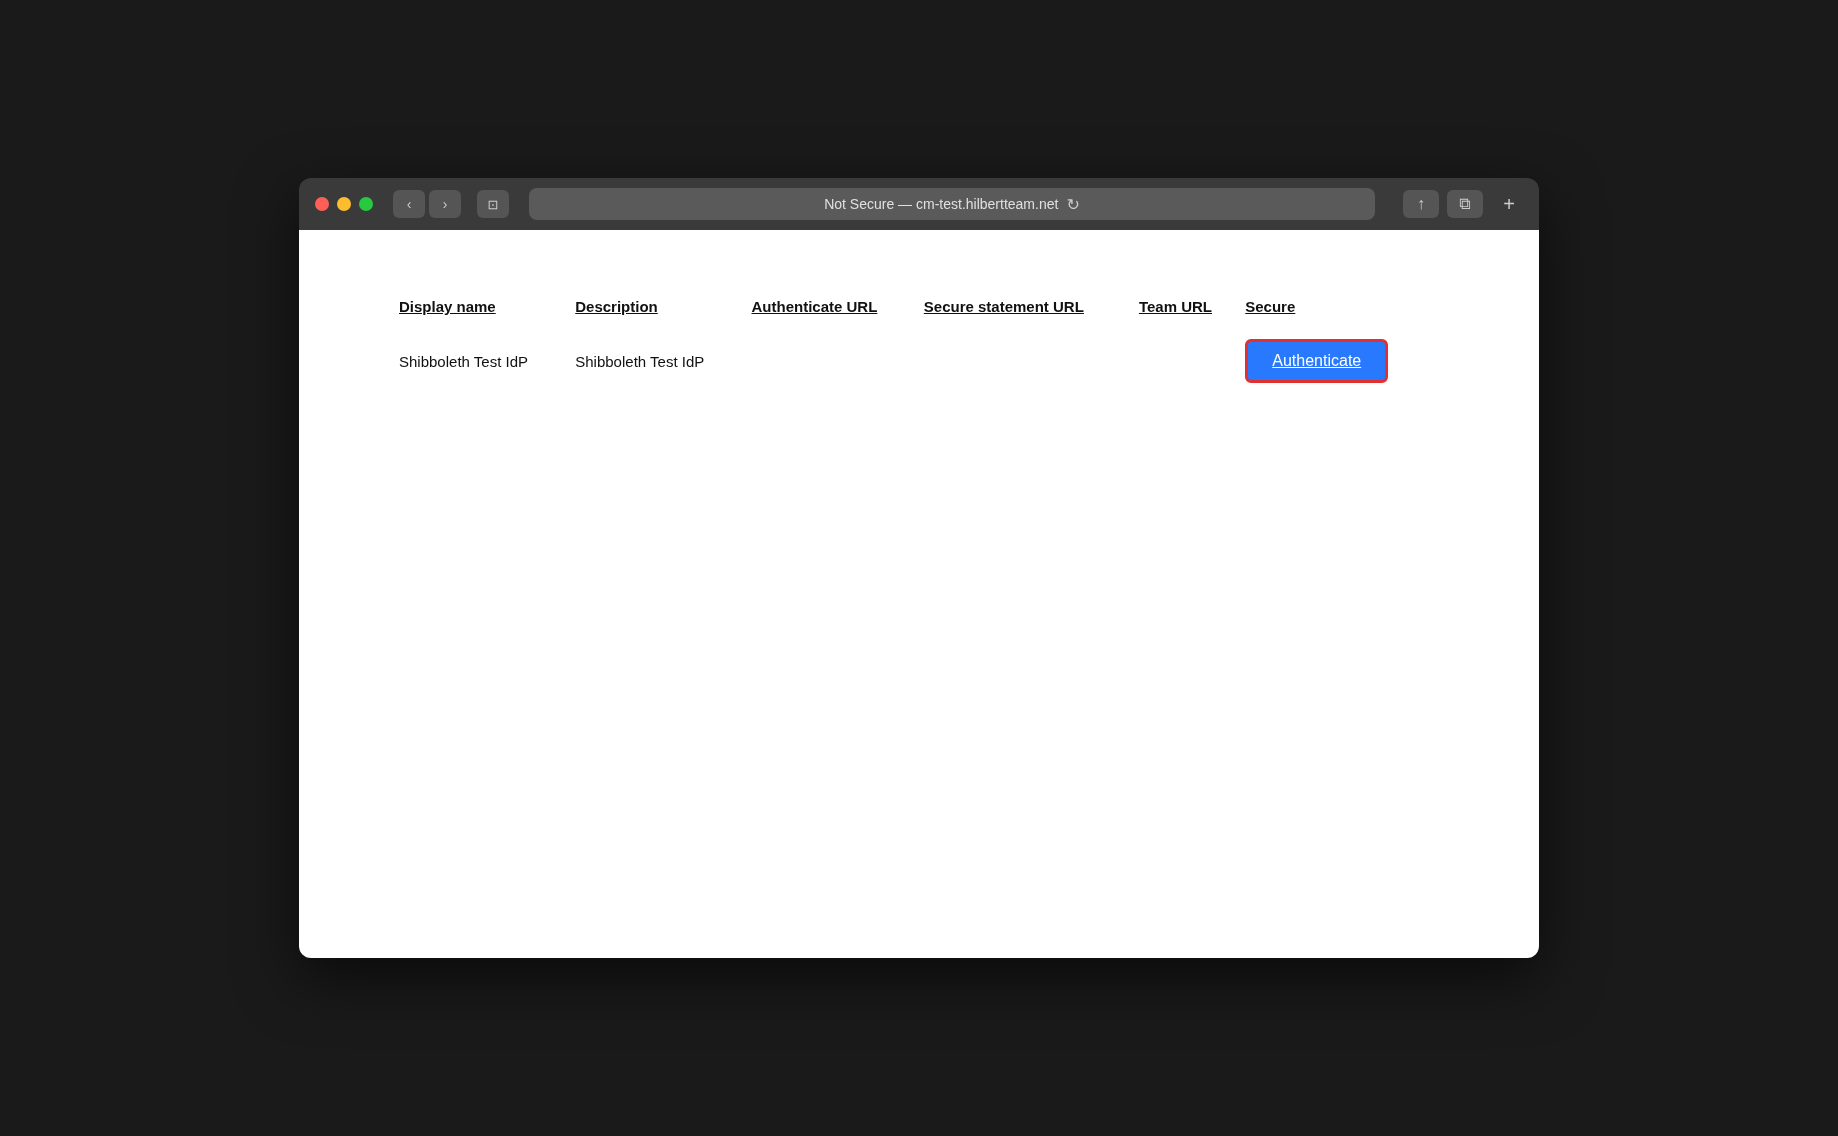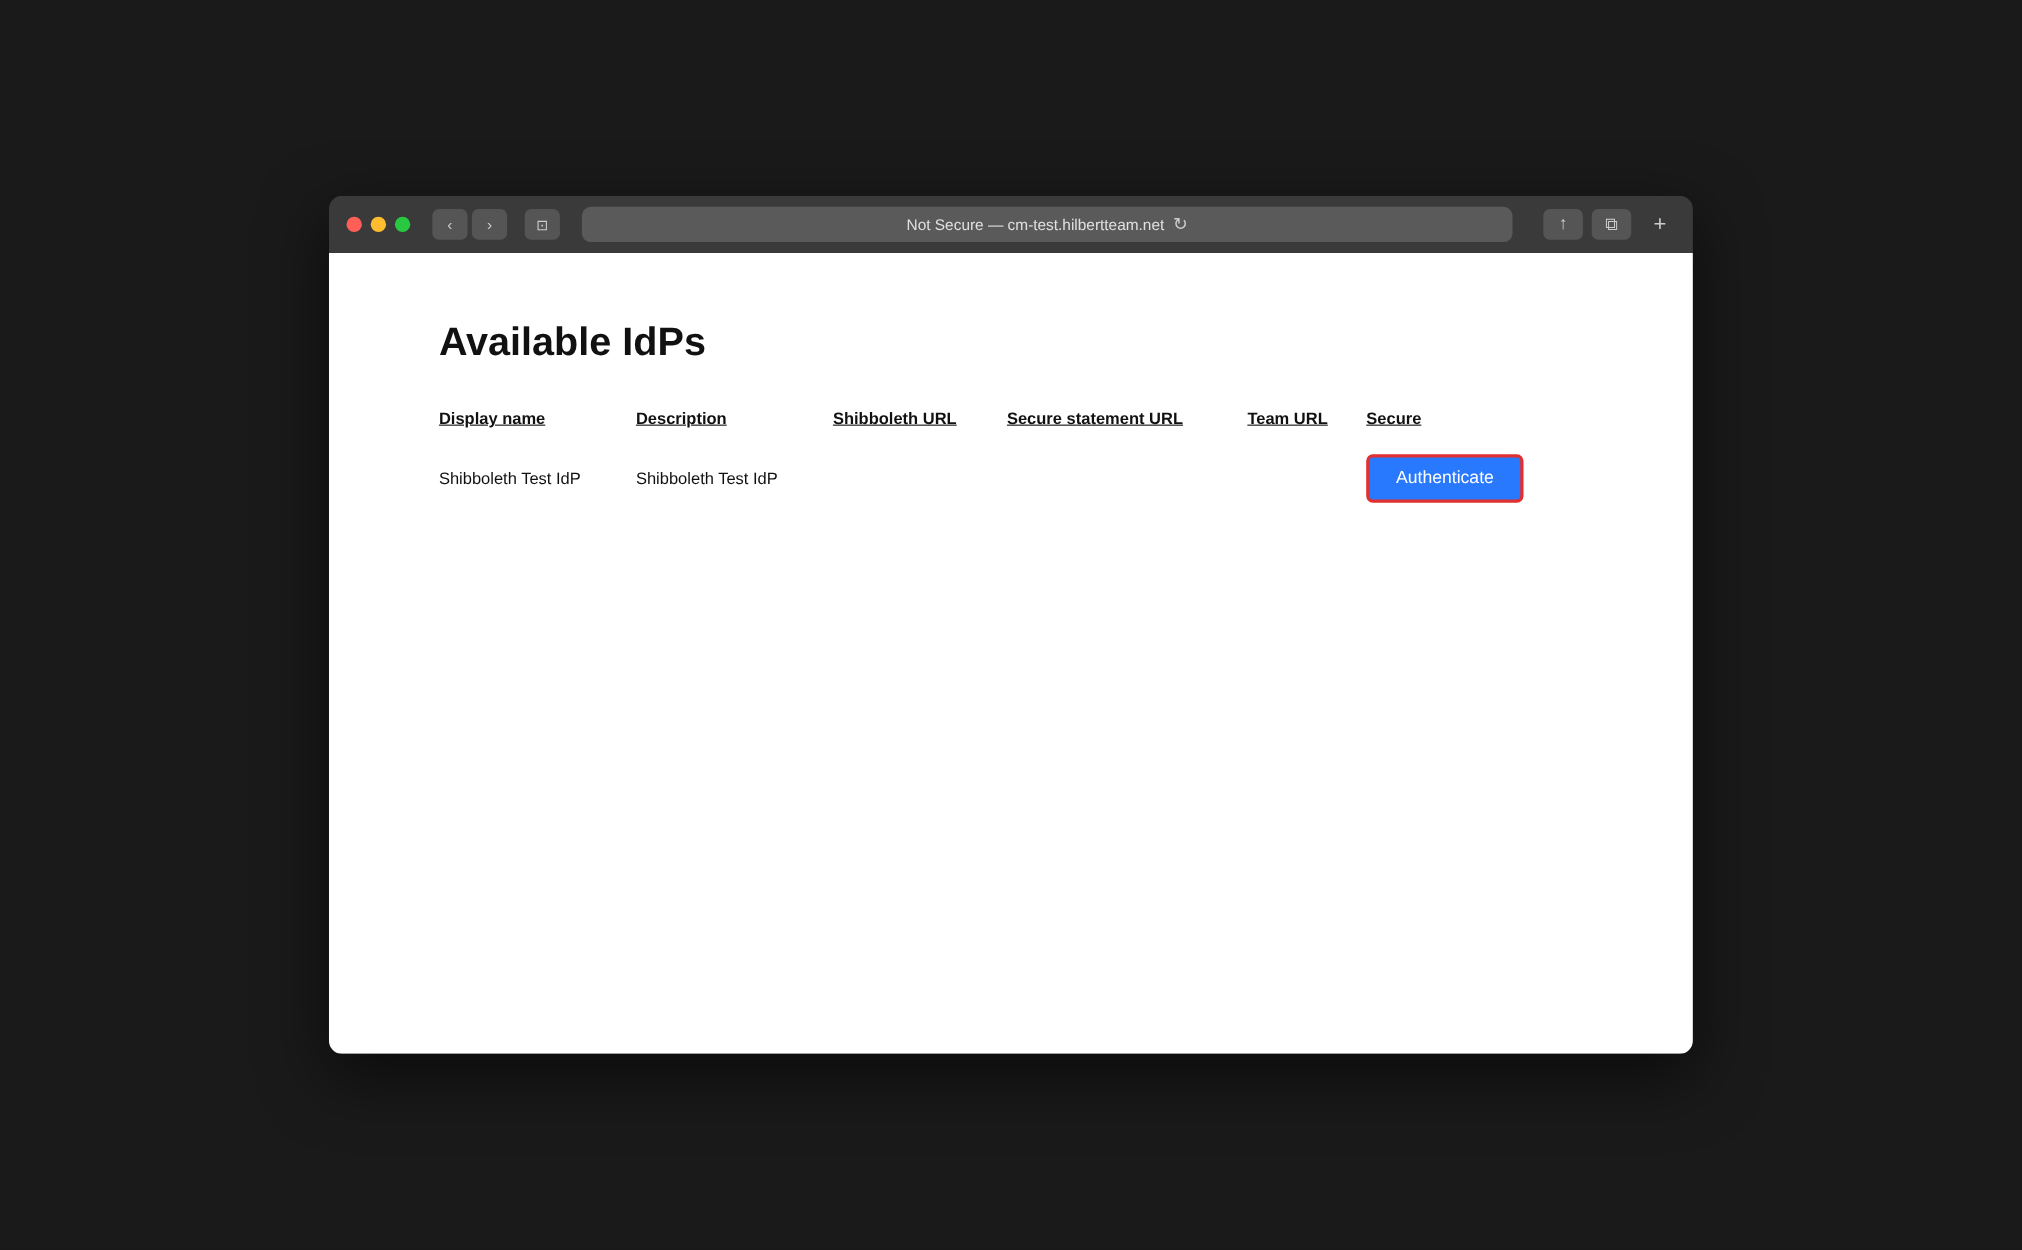--- a/index.html
+++ b/index.html
@@ -188,20 +188,21 @@
     .authenticate-btn {
       background: #2979ff;
       color: #ffffff;
       border: 3px solid #e03030;
       border-radius: 6px;
       padding: 10px 24px;
       font-size: 16px;
       font-weight: 500;
       cursor: pointer;
       white-space: nowrap;
+      text-decoration: underline;
     }
 
     .page-footer {
       border-top: 1px solid #ddd;
       padding: 18px;
       text-align: center;
       color: #555;
       font-size: 14px;
     }
 
@@ -250,28 +251,27 @@
       </button>
     </div>
 
     <button class="plus-btn">
       <span>+</span>
     </button>
   </div>
 
   <div class="browser-content">
     <div class="page-main">
-      <h1 class="page-title">Available IdPs</h1>
 
       <table class="idp-table">
         <thead>
           <tr>
             <th>Display name</th>
             <th>Description</th>
-            <th>Shibboleth URL</th>
+            <th>Authenticate URL</th>
             <th>Secure statement URL</th>
             <th>Team URL</th>
             <th class="col-actions">Secure</th>
           </tr>
         </thead>
         <tbody>
           <tr class="table-row">
             <td>Shibboleth Test IdP</td>
             <td>Shibboleth Test IdP</td>
             <td></td>

